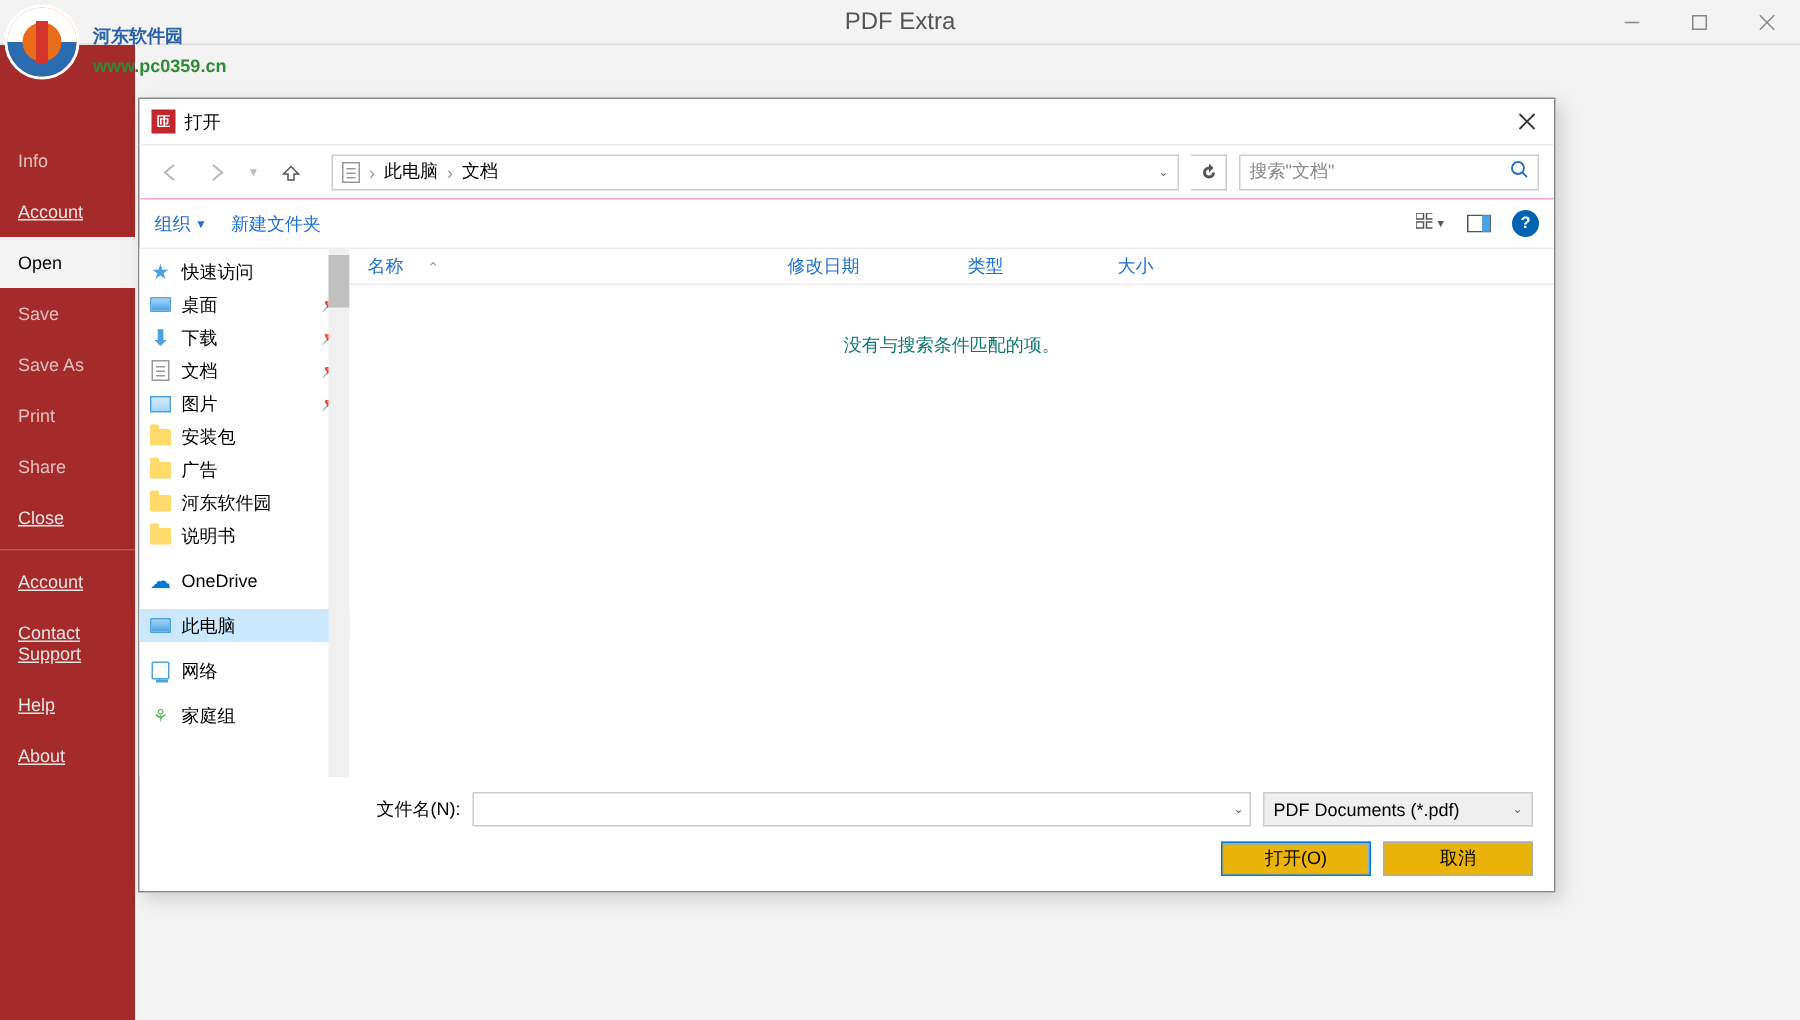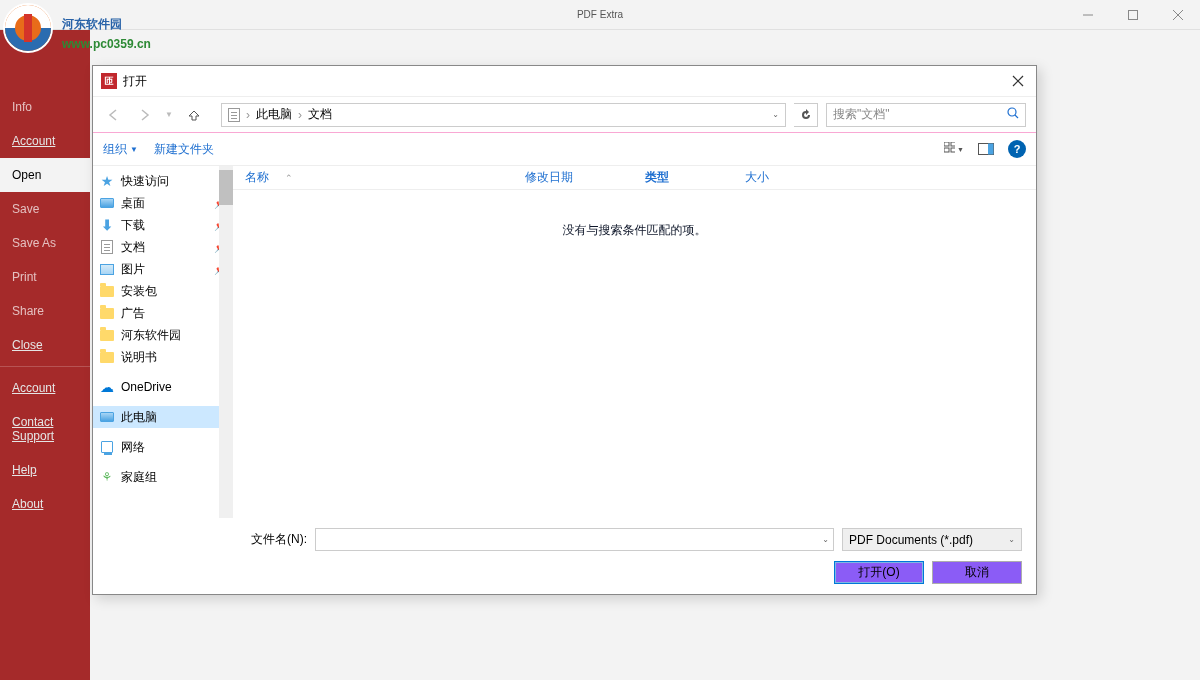--- a/index.html
+++ b/index.html
@@ -4,21 +4,21 @@
 <style>
 * { box-sizing: border-box; margin: 0; padding: 0; font-family: "Microsoft YaHei", "Segoe UI", sans-serif; font-size: 12px; }
 body { width: 1200px; height: 680px; background: #fff; position: relative; overflow: hidden; }
 
 
 .watermark { position: absolute; top: 0; left: 0; z-index: 100; }
 
 
 .main-window { width: 100%; height: 100%; display: flex; flex-direction: column; }
 .titlebar { height: 30px; background: #f3f3f3; display: flex; align-items: center; justify-content: center; position: relative; border-bottom: 1px solid #e0e0e0; }
-.titlebar-title { color: #555; font-size: 10px; }
+.titlebar-title { color: #555; font-size: 16px; }
 .titlebar-controls { position: absolute; right: 0; top: 0; display: flex; height: 100%; }
 .tb-btn { width: 45px; height: 100%; display: flex; align-items: center; justify-content: center; color: #888; }
 
 .main-body { flex: 1; display: flex; }
 .main-sidebar { width: 90px; background: #a52a2a; display: flex; flex-direction: column; padding-top: 60px; }
 .ms-item { padding: 10px 12px; color: rgba(255,255,255,0.7); font-size: 12px; }
 .ms-item.active { background: #f3f3f3; color: #000; }
 .ms-item.enabled { color: #e5e5e5; text-decoration: underline; }
 .ms-sep { height: 1px; background: rgba(255,255,255,0.2); margin: 4px 0; }
 
@@ -57,33 +57,33 @@
 .tree-item.selected { background: #cce8ff; }
 .tree-icon { width: 16px; height: 16px; flex-shrink: 0; display: flex; align-items: center; justify-content: center; }
 .pin { margin-left: auto; color: #999; font-size: 10px; }
 .tree-sep { height: 8px; }
 
 .file-panel { flex: 1; display: flex; flex-direction: column; }
 .col-headers { height: 24px; display: flex; align-items: center; border-bottom: 1px solid #eee; padding: 0 12px; color: #1e6fd0; }
 .col { display: flex; align-items: center; gap: 16px; }
 .col.name { width: 280px; }
 .col.date { width: 120px; }
-.col.type { width: 100px; font-weight: bold; }
+.col.type { width: 100px; }
 .col.size { flex: 1; }
-.file-empty { flex: 1; display: flex; align-items: flex-start; justify-content: center; padding-top: 32px; color: #0f172a; }
+.file-empty { flex: 1; display: flex; align-items: flex-start; justify-content: center; padding-top: 32px; color: #0f766e; }
 
 .dlg-footer { padding: 10px 14px; display: flex; flex-direction: column; gap: 10px; }
 .filename-row { display: flex; align-items: center; gap: 8px; padding-left: 140px; }
 .filename-label { min-width: 60px; text-align: right; }
 .filename-input { flex: 1; height: 23px; border: 1px solid #ccc; padding: 0 4px; display: flex; align-items: center; }
 .filename-input .dd { margin-left: auto; color: #666; font-size: 8px; }
 .filetype-select { width: 180px; height: 23px; border: 1px solid #ccc; display: flex; align-items: center; padding: 0 6px; background: #efefef; }
 .filetype-select .dd { margin-left: auto; color: #666; font-size: 8px; }
 .buttons-row { display: flex; justify-content: flex-end; gap: 8px; }
-.btn { width: 90px; height: 23px; border: 1px solid #adadad; background: #8b5cf6; display: flex; align-items: center; justify-content: center; }
+.btn { width: 100px; height: 23px; border: 1px solid #adadad; background: #eab308; display: flex; align-items: center; justify-content: center; }
 .btn.primary { border: 1px solid #0078d7; box-shadow: inset 0 0 0 1px #7eb7e6; }
 
 
 .i-folder { width: 14px; height: 11px; background: #ffd96a; border-radius: 1px; position: relative; }
 .i-folder::before { content:''; position: absolute; top:-3px; left:0; width:6px; height:3px; background:#ffd96a; border-radius: 1px 1px 0 0; }
 .i-monitor { width: 14px; height: 10px; border: 1px solid #4ba3e2; background: linear-gradient(#a8d5f5,#4ba3e2); border-radius:1px; }
 .i-star { color: #4ba3e2; font-size: 14px; }
 .i-doc { width: 12px; height: 14px; border: 1px solid #999; background: #fff; position: relative; }
 .i-doc::after { content:''; position:absolute; top:3px; left:2px; right:2px; height:1px; background:#999; box-shadow: 0 3px 0 #999, 0 6px 0 #999; }
 .i-pic { width: 14px; height: 11px; border: 1px solid #4ba3e2; background: linear-gradient(#d4eaf8,#a8d5f5); }

